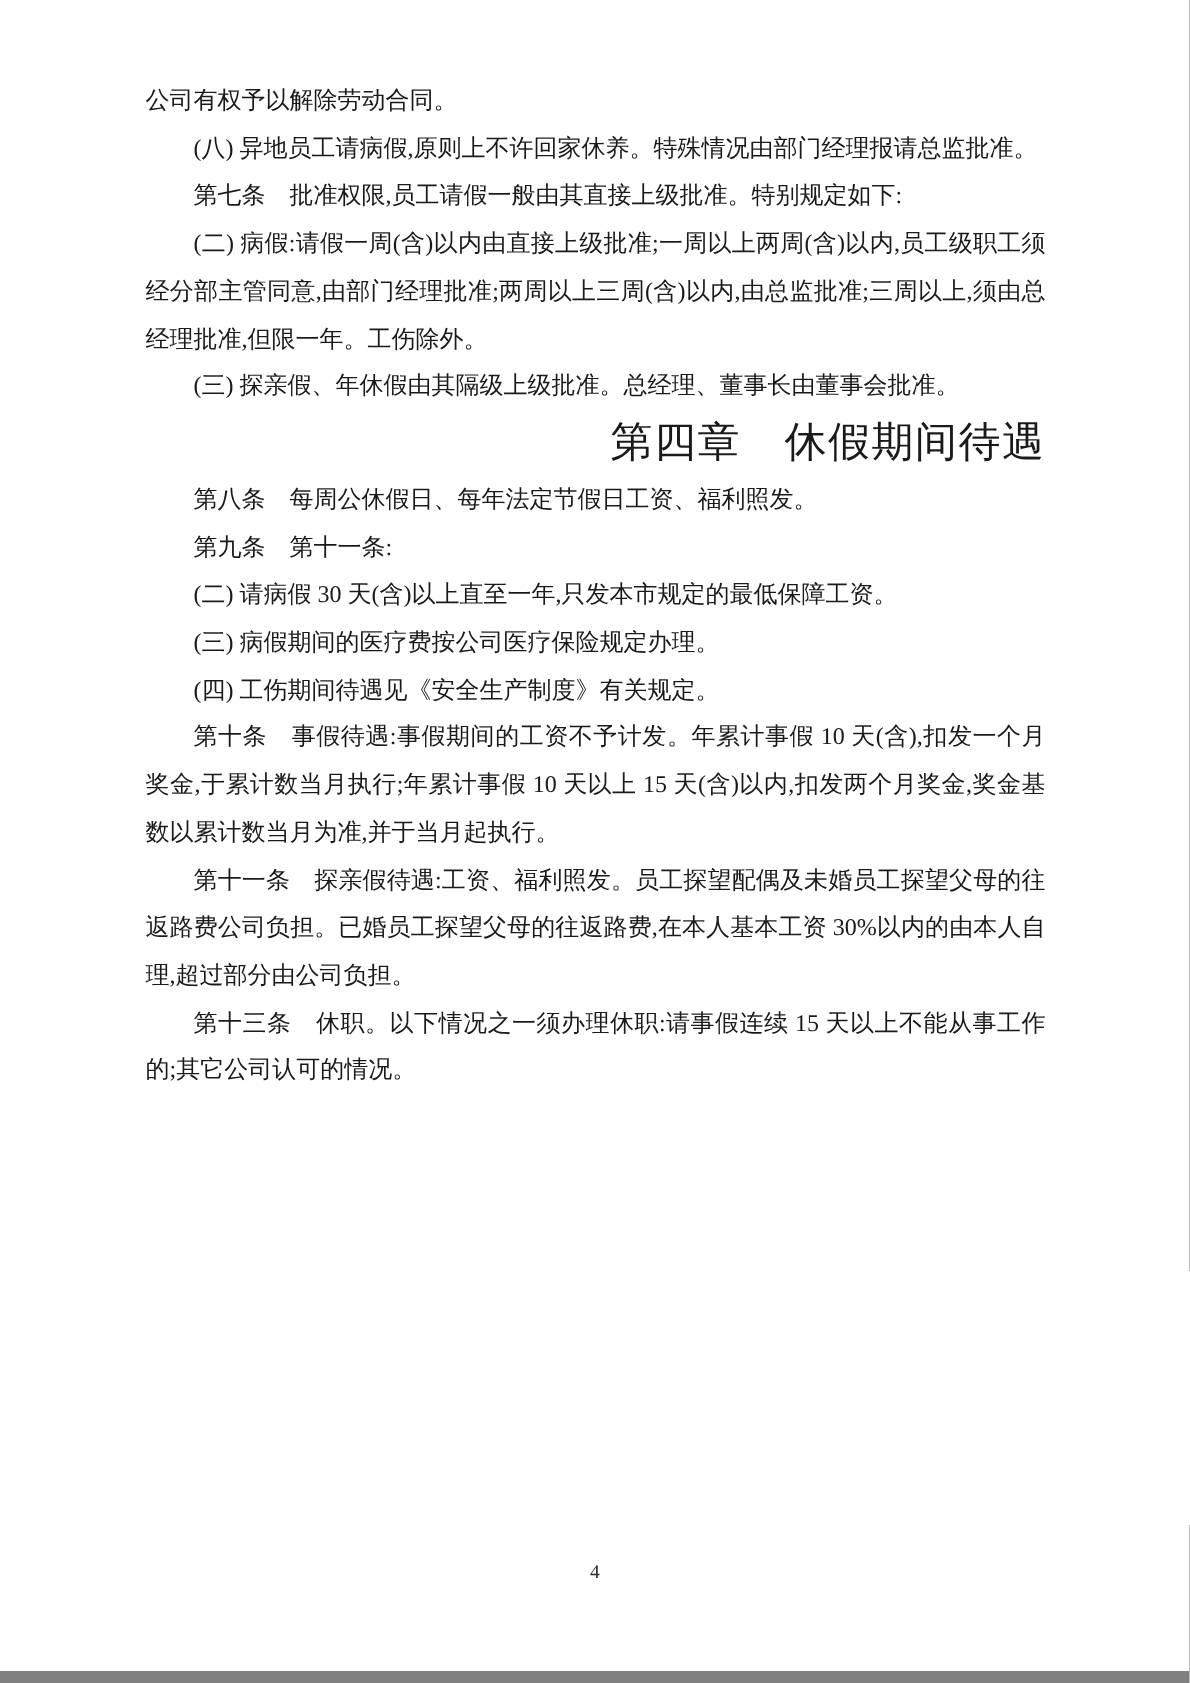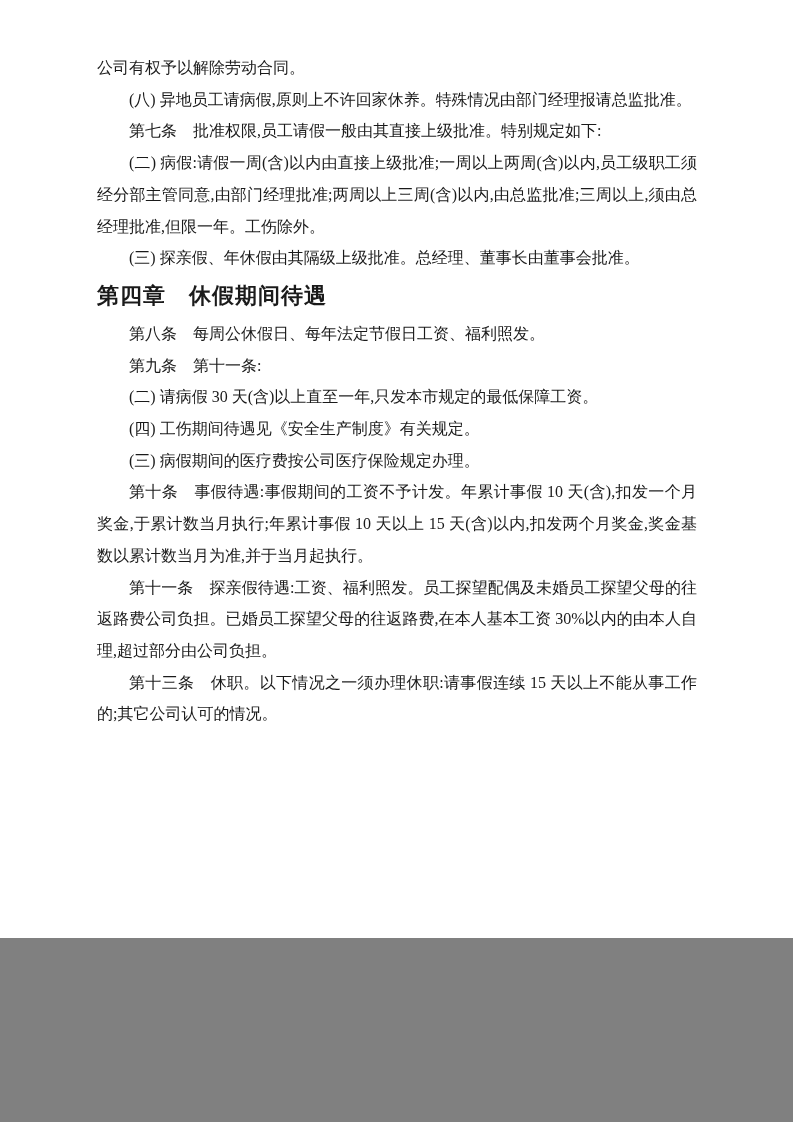--- a/index.html
+++ b/index.html
@@ -1,41 +1,41 @@
 <!DOCTYPE html>
 <html><head>
 <meta charset="utf-8">
 <style>
   * { margin: 0; padding: 0; box-sizing: border-box; }
   html, body { background: #808080; }
   .page {
     position: relative;
     width: 793px;
-    height: 938px;
+    height: 1114px;
     margin: 0 auto;
     background: #ffffff;
     font-family: "Liberation Serif", "DejaVu Serif", serif;
     color: #1a1a1a;
     overflow: hidden;
   }
   .doc-body {
     position: absolute;
     left: 97px;
     top: 52px;
     width: 600px;
     font-size: 16px;
     line-height: 31.7px;
     text-align: justify;
   }
   .body-paragraph { text-align: justify; }
   .body-paragraph.indent { text-indent: 32px; }
   .chapter-heading {
-    font-size: 22px;
-    font-weight: bold;
-    text-align: left;
+    font-size: 28px;
+    font-weight: normal;
+    text-align: right;
     line-height: 44px;
     letter-spacing: 1px;
   }
   .page-number {
     position: absolute;
     top: 1040px;
     left: 0;
     width: 100%;
     text-align: center;
     font-size: 13px;
@@ -49,20 +49,20 @@
   <div class="doc-body" id="doc-body">
       <p class="body-paragraph">公司有权予以解除劳动合同。</p>
       <p class="body-paragraph indent">(八) 异地员工请病假,原则上不许回家休养。特殊情况由部门经理报请总监批准。</p>
       <p class="body-paragraph indent">第七条　批准权限,员工请假一般由其直接上级批准。特别规定如下:</p>
       <p class="body-paragraph indent">(二) 病假:请假一周(含)以内由直接上级批准;一周以上两周(含)以内,员工级职工须经分部主管同意,由部门经理批准;两周以上三周(含)以内,由总监批准;三周以上,须由总经理批准,但限一年。工伤除外。</p>
       <p class="body-paragraph indent">(三) 探亲假、年休假由其隔级上级批准。总经理、董事长由董事会批准。</p>
       <h2 class="chapter-heading">第四章　休假期间待遇</h2>
       <p class="body-paragraph indent">第八条　每周公休假日、每年法定节假日工资、福利照发。</p>
       <p class="body-paragraph indent">第九条　第十一条:</p>
       <p class="body-paragraph indent">(二) 请病假 30 天(含)以上直至一年,只发本市规定的最低保障工资。</p>
+      <p class="body-paragraph indent">(三) 病假期间的医疗费按公司医疗保险规定办理。</p>
       <p class="body-paragraph indent">(四) 工伤期间待遇见《安全生产制度》有关规定。</p>
-      <p class="body-paragraph indent">(三) 病假期间的医疗费按公司医疗保险规定办理。</p>
       <p class="body-paragraph indent">第十条　事假待遇:事假期间的工资不予计发。年累计事假 10 天(含),扣发一个月奖金,于累计数当月执行;年累计事假 10 天以上 15 天(含)以内,扣发两个月奖金,奖金基数以累计数当月为准,并于当月起执行。</p>
       <p class="body-paragraph indent">第十一条　探亲假待遇:工资、福利照发。员工探望配偶及未婚员工探望父母的往返路费公司负担。已婚员工探望父母的往返路费,在本人基本工资 30%以内的由本人自理,超过部分由公司负担。</p>
       <p class="body-paragraph indent">第十三条　休职。以下情况之一须办理休职:请事假连续 15 天以上不能从事工作的;其它公司认可的情况。</p>
     </div>
   <div class="page-number">4</div>
 </div>
 
 </body></html>

